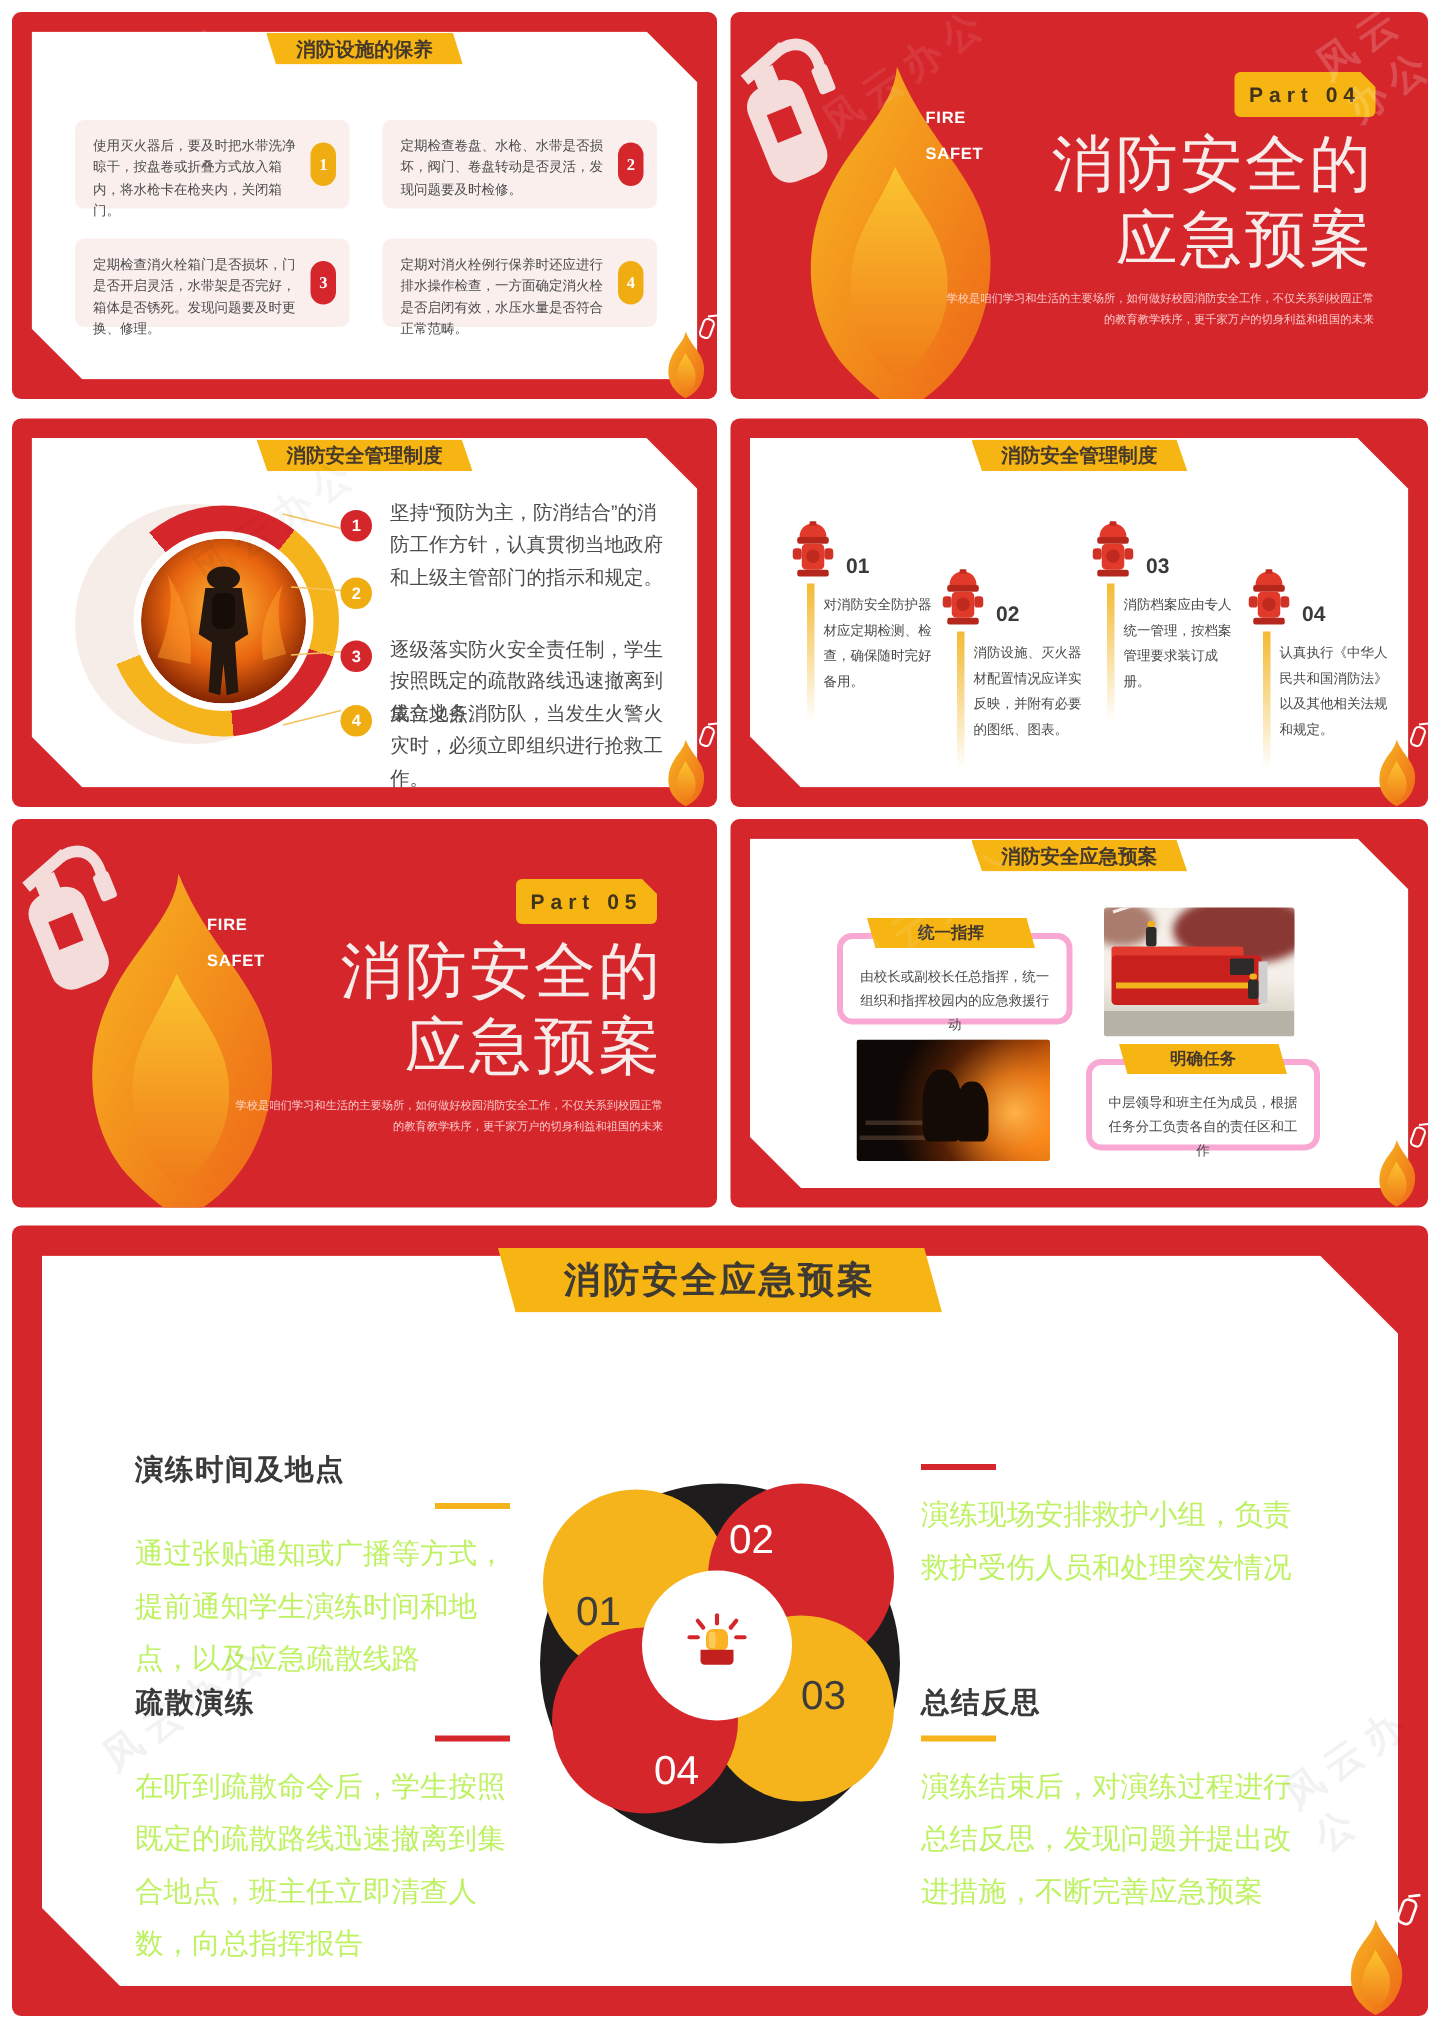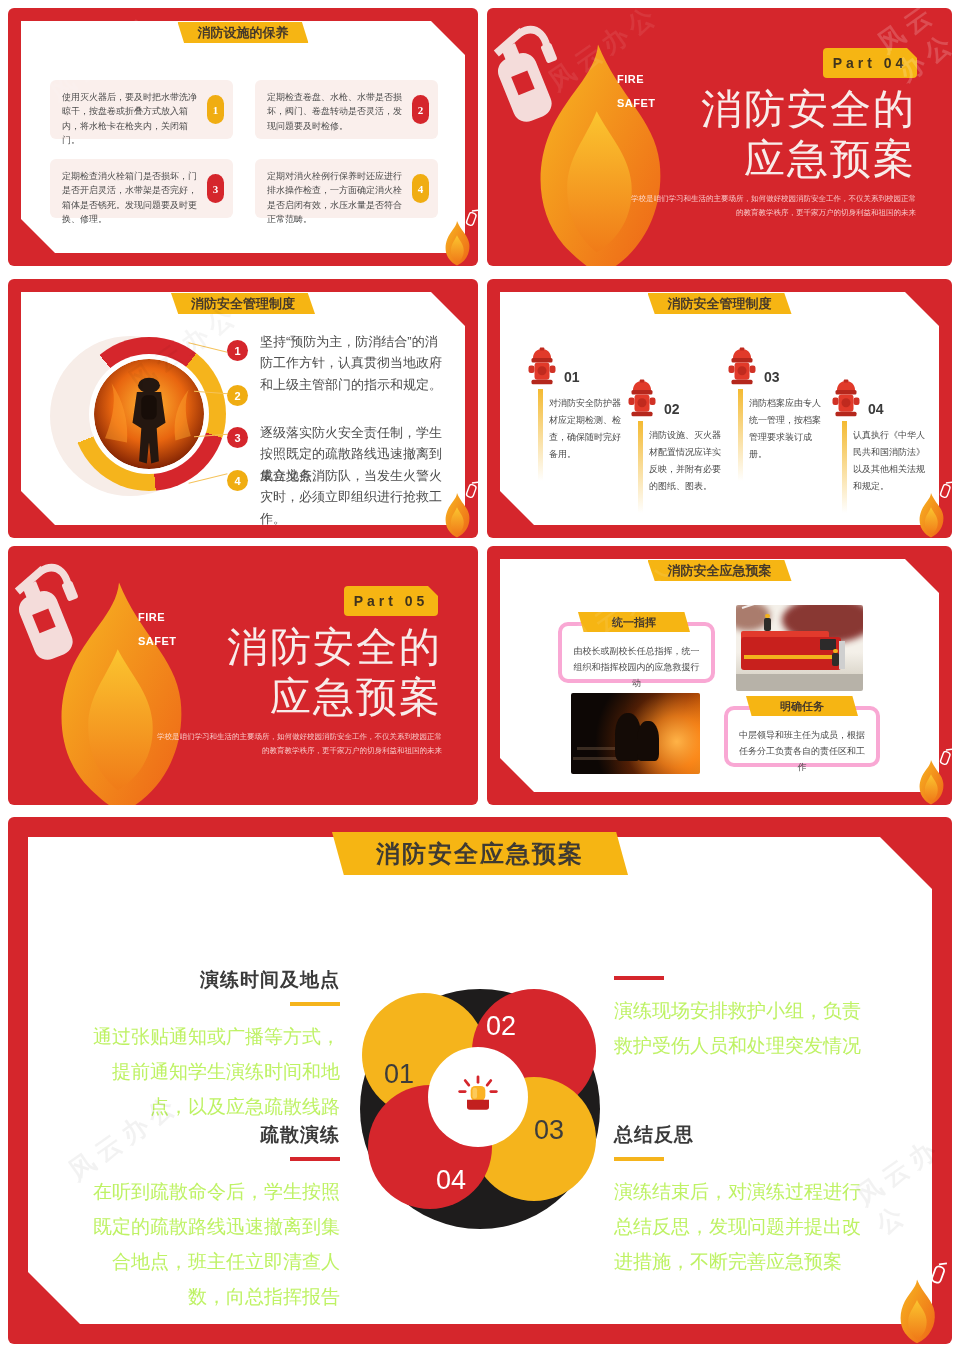--- a/index.html
+++ b/index.html
@@ -81,21 +81,21 @@
     background:radial-gradient(circle at 82% 60%,#ffb347 0%,rgba(255,140,30,.75) 22%,rgba(160,60,5,.4) 45%,rgba(0,0,0,0) 70%),
     linear-gradient(105deg,#0d0705 38%,#2b0f05 58%,#8a3305 78%,#e87207 92%,#f79a1c);}
   .ffig{position:absolute;background:#140b06;border-radius:45% 45% 18% 18%;}
   .stair{position:absolute;background:rgba(190,150,120,0.25);}
   
   .sec{position:absolute;}
   .sec h3{margin:0;font-size:19px;font-weight:bold;color:#3a3a3a;letter-spacing:1px;}
   .sec .ul{width:50px;height:4px;margin:9px 0 13px 0;}
   .sec .ul.y{background:#F5B41C;} .sec .ul.r{background:#D5262C;}
   .sec p{margin:0;font-size:19px;line-height:1.85;color:#bef264;}
-  .sec.ra{text-align:right;} .sec.ra .ul{margin-left:auto;}
+  .sec.ra{text-align:left;} .sec.ra .ul{margin-left:auto;}
   
   .wheel{position:absolute;left:352px;top:172px;width:240px;height:240px;}
   .wc{position:absolute;width:124px;height:124px;border-radius:50%;}
   .wc.y{background:#F5B41C;} .wc.r{background:#D5262C;}
   .hub{position:absolute;left:68px;top:58px;width:100px;height:100px;border-radius:50%;background:#ffffff;
     z-index:5;display:flex;align-items:center;justify-content:center;}
   .wnum{position:absolute;z-index:6;font-size:27px;color:#3c3c3c;}
   .wnum.w{color:#ffffff;}
   
   .corner-flame{position:absolute;right:5px;bottom:0px;width:32px;height:46px;z-index:9;}

